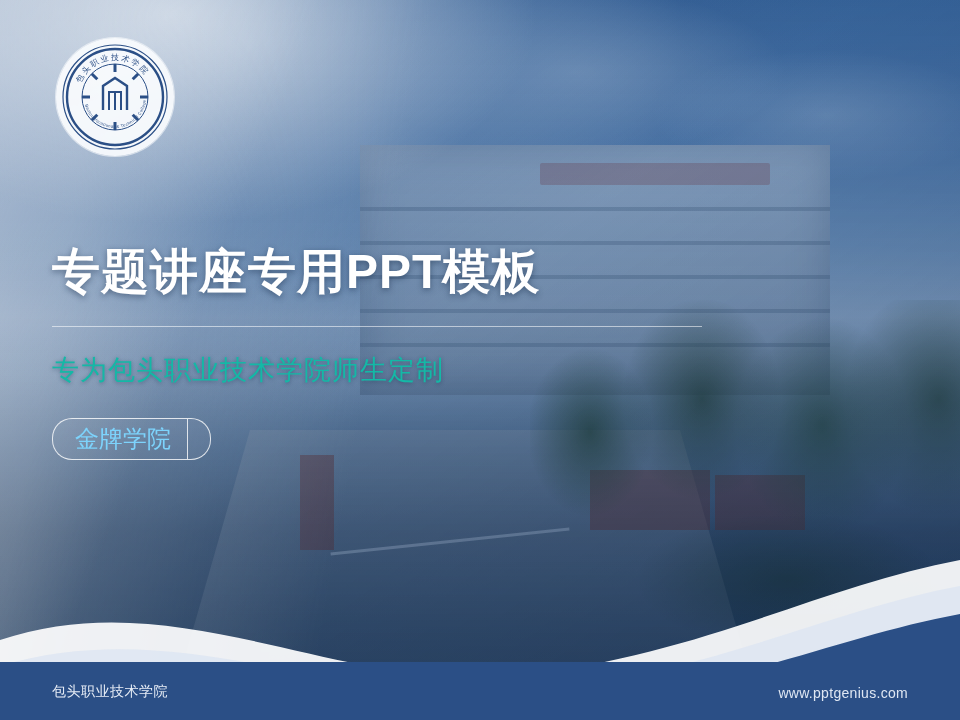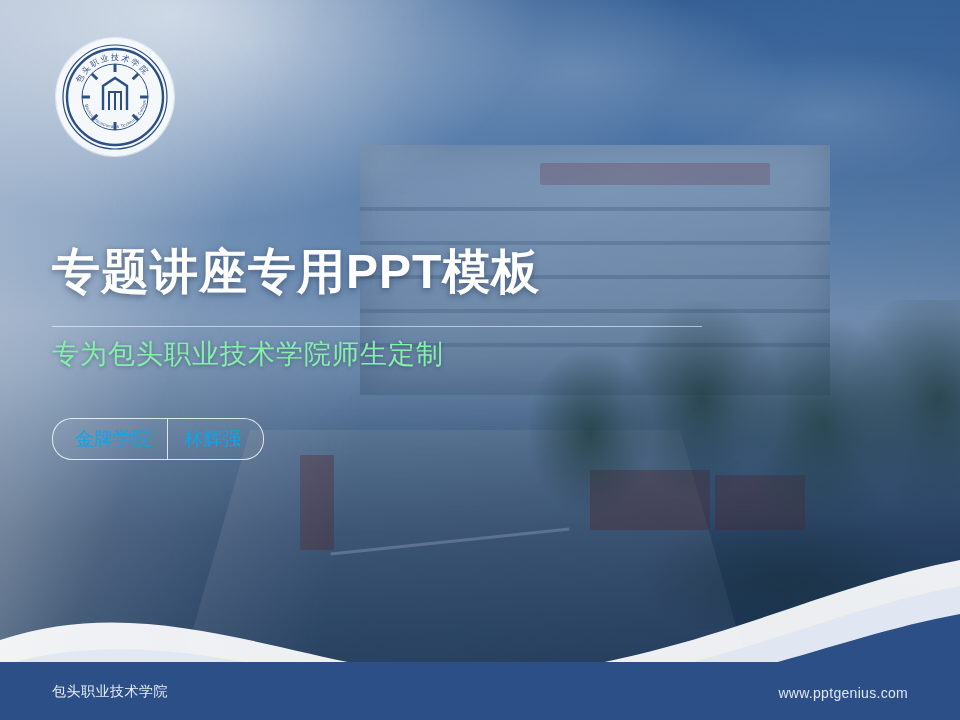--- a/index.html
+++ b/index.html
@@ -124,40 +124,40 @@
     white-space: nowrap;
   }
   .divider {
     position: absolute;
     left: 52px; top: 326px;
     width: 650px; height: 1px;
     background: rgba(255,255,255,0.55);
   }
   .subtitle {
     position: absolute;
-    left: 52px; top: 336px;
-    color: #86efac;
+    left: 52px; top: 352px;
+    color: #14b8a6;
     font-size: 27px;
     letter-spacing: 1px;
     text-shadow: 0 1px 4px rgba(10,30,60,0.40);
     white-space: nowrap;
   }
 
   .pill {
     position: absolute;
     left: 52px; top: 418px;
     height: 40px;
     padding: 0 22px;
     border: 1px solid rgba(255,255,255,0.8);
     border-radius: 20px;
     display: flex;
     align-items: center;
     gap: 0;
-    color: #0ea5e9;
-    font-size: 19px;
+    color: #7dd3fc;
+    font-size: 24px;
     background: rgba(255,255,255,0.05);
   }
   .pill .seg {
     padding: 0 16px;
     line-height: 38px;
     white-space: nowrap;
   }
   .pill .seg:first-child { padding-left: 0; }
   .pill .seg:last-child { padding-right: 0; }
   .pill .sep {
@@ -248,21 +248,20 @@
     </svg>
   </div>
 
   <div class="title">专题讲座专用PPT模板</div>
   <div class="divider"></div>
   <div class="subtitle">专为包头职业技术学院师生定制</div>
 
   <div class="pill">
     <span class="seg">金牌学院</span>
     <span class="sep"></span>
-    <span class="seg">林辉强</span>
   </div>
 
   <svg class="wave" viewBox="0 0 960 230" preserveAspectRatio="none">
     <path d="M0,150 C180,90 340,205 520,185 C700,166 820,96 960,70 L960,230 L0,230 Z" fill="#ffffff" opacity="0.92"></path>
     <path d="M0,176 C190,120 350,225 540,202 C720,180 830,120 960,96 L960,230 L0,230 Z" fill="#dfe7f2" opacity="0.95"></path>
     <path d="M0,198 C200,148 360,238 560,216 C740,196 840,146 960,124 L960,230 L0,230 Z" fill="#2b4f86"></path>
   </svg>
 
   <div class="footer-bar"></div>
   <div class="footer-left">包头职业技术学院</div>

